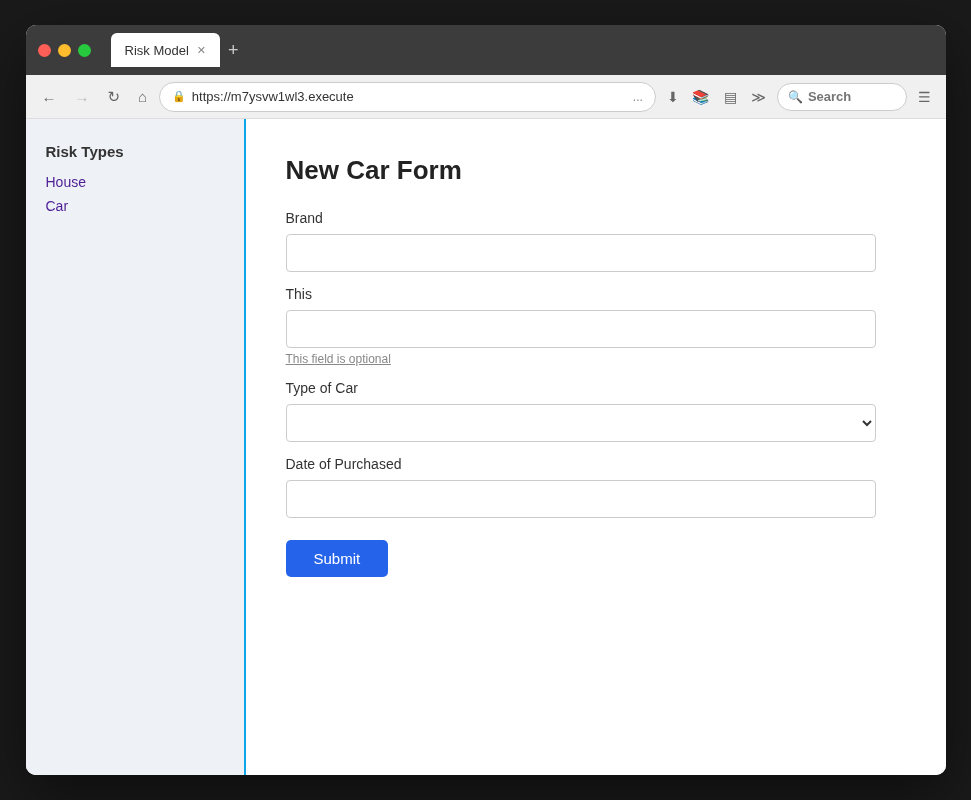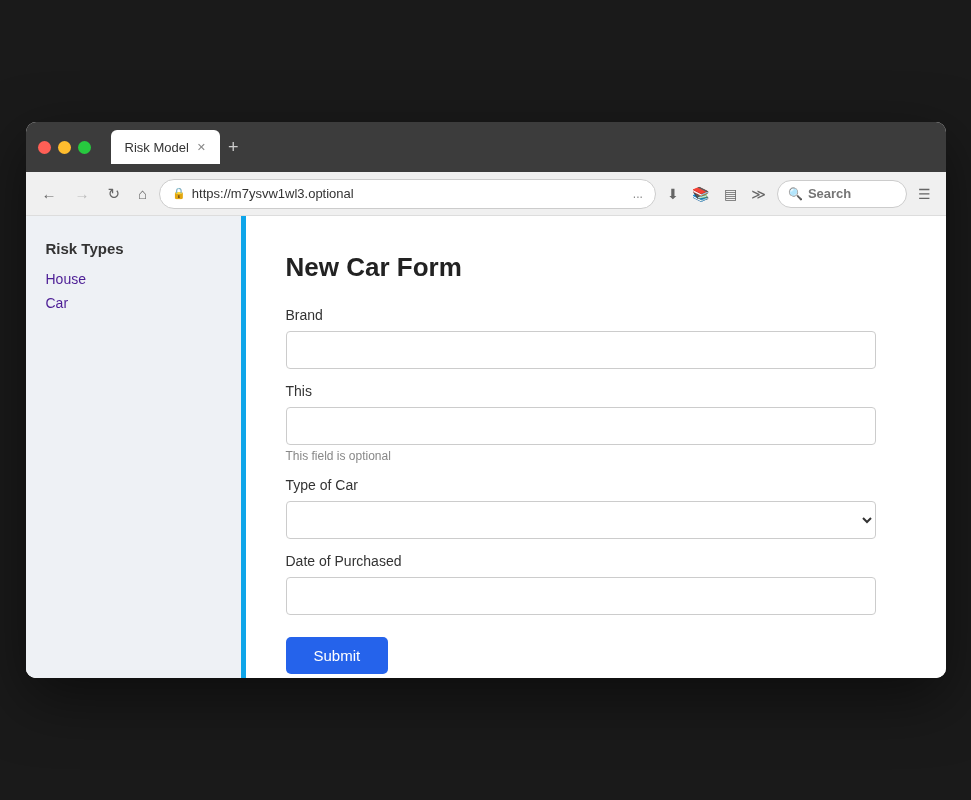--- a/index.html
+++ b/index.html
@@ -6,21 +6,21 @@
     body {
       background: #1a1a1a;
       font-family: -apple-system, BlinkMacSystemFont, 'Segoe UI', sans-serif;
       display: flex;
       justify-content: center;
       align-items: center;
       min-height: 100vh;
     }
     .browser-window {
       width: 920px;
-      height: 556px;
+      height: 750px;
       background: #fff;
       border-radius: 10px;
       overflow: hidden;
       box-shadow: 0 20px 60px rgba(0,0,0,0.5);
       display: flex;
       flex-direction: column;
     }
     
     .title-bar {
       background: #3c3c3c;
@@ -154,21 +154,21 @@
       flex: 1;
       overflow: hidden;
       background: #fff;
     }
     
     .sidebar {
       width: 220px;
       background: #eef1f5;
       padding: 24px 20px;
       flex-shrink: 0;
-      border-right: 5px solid #0ea5e9;
+      border-right: 2px solid #0ea5e9;
     }
     .sidebar-title {
       font-size: 15px;
       font-weight: 700;
       color: #333;
       margin-bottom: 14px;
     }
     .sidebar-link {
       display: block;
       color: #4c1d95;
@@ -231,20 +231,21 @@
       font-size: 14px;
       outline: none;
       color: #333;
       background: #fff;
       appearance: auto;
     }
     .field-hint {
       font-size: 12px;
       color: #888;
       margin-top: 4px;
+      text-decoration: underline;
     }
     .submit-btn {
       background: #2563eb;
       color: #fff;
       border: none;
       border-radius: 5px;
       padding: 10px 28px;
       font-size: 15px;
       cursor: pointer;
       margin-top: 8px;
@@ -270,21 +271,21 @@
     </div>
   </div>
 
   <div class="nav-bar">
     <button class="nav-btn">←</button>
     <button class="nav-btn disabled">→</button>
     <button class="nav-btn">↻</button>
     <button class="nav-btn">⌂</button>
     <div class="address-bar">
       <span class="lock-icon">🔒</span>
-      <span class="url-text">https://m7ysvw1wl3.optional</span>
+      <span class="url-text">https://m7ysvw1wl3.execute</span>
       <span class="dots">...</span>
     </div>
     <div class="nav-icons">
       <button class="nav-icon-btn">⬇</button>
       <button class="nav-icon-btn">📚</button>
       <button class="nav-icon-btn">▤</button>
       <button class="nav-icon-btn">≫</button>
     </div>
     <div class="search-bar">
       <span class="search-icon">🔍</span>

